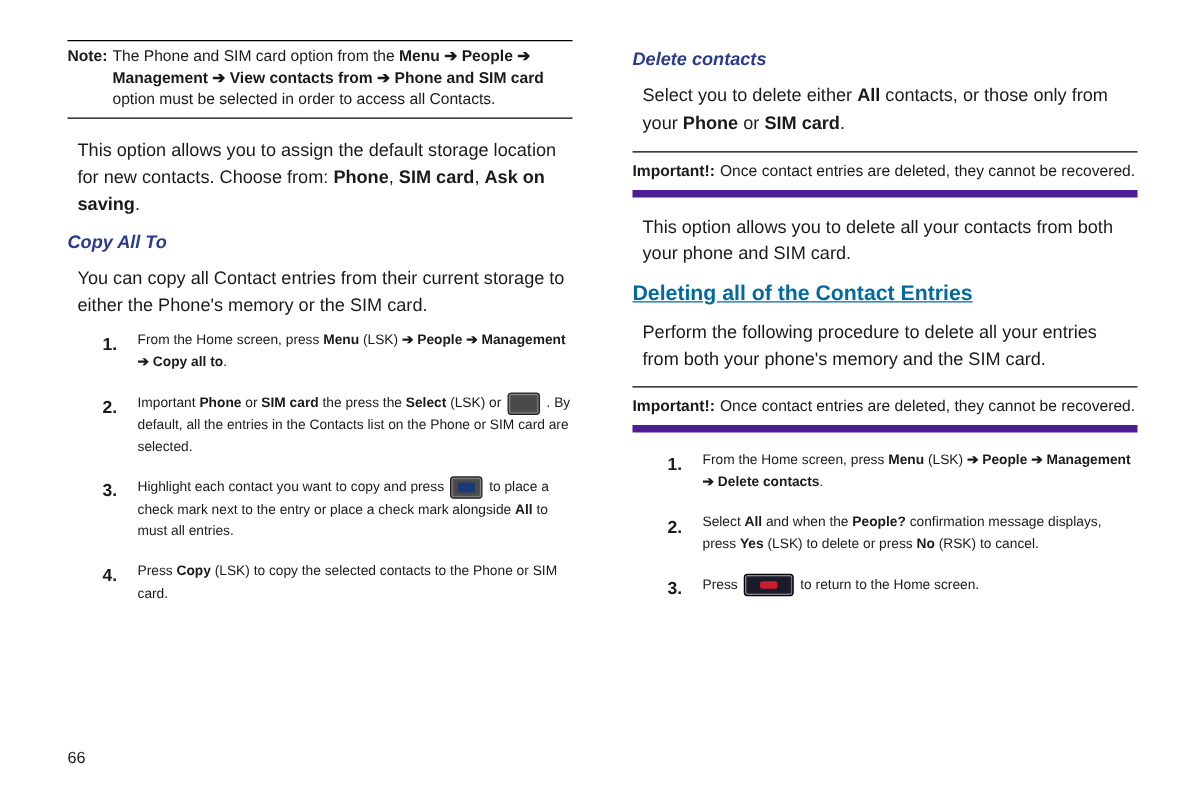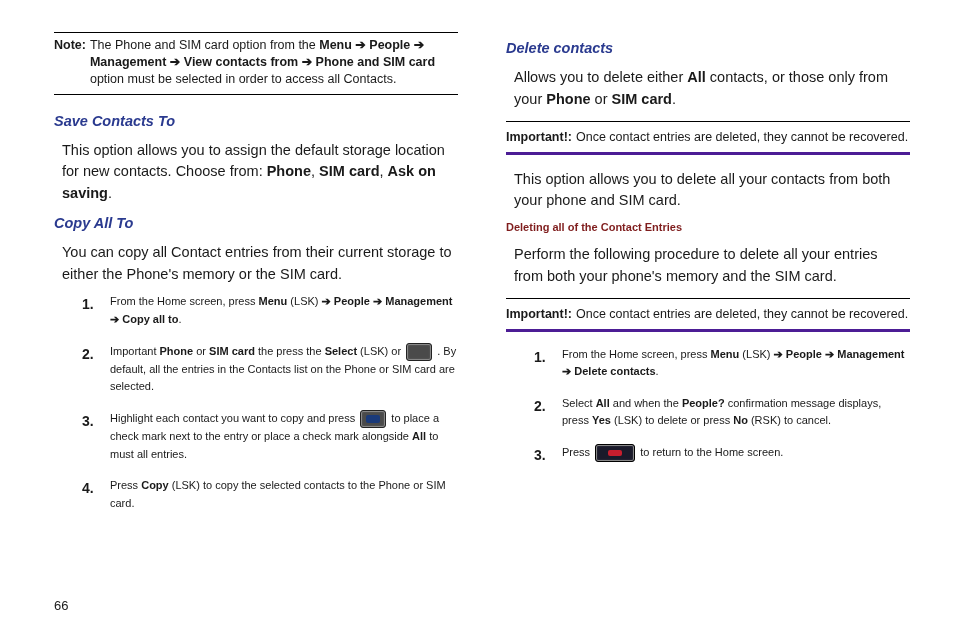--- a/index.html
+++ b/index.html
@@ -29,24 +29,25 @@
     .note-wrap { display: flex; }
     .note-wrap .note-label { flex-shrink: 0; padding-right: 4px; }
     .h-blue {
       color: #2a3a8f;
       font-weight: bold;
       font-style: italic;
       font-size: 14.5px;
       margin: 6px 0 8px 0;
     }
     .h-blue-small {
-      color: #7f1d1d;
+      color: #0369a1;
       font-weight: bold;
-      font-size: 11px;
+      font-size: 17px;
       margin: 8px 0 8px 0;
+      text-decoration: underline;
     }
     .para {
       margin: 0 0 8px 8px;
       font-size: 14.5px;
       line-height: 1.5;
     }
     .ol-step {
       list-style: none;
       margin: 8px 0 0 28px;
     }
@@ -93,21 +94,21 @@
       content: "";
       position: absolute;
       left: 50%; top: 50%;
       transform: translate(-50%, -50%);
       width: 14px; height: 6px;
       background: #c81e2e;
       border-radius: 2px;
     }
     .important-box {
       border-top: 1px solid #000;
-      border-bottom: 3px solid #4c1d95;
+      border-bottom: 6px solid #4c1d95;
       padding: 6px 0;
       margin: 10px 0 14px 0;
       font-size: 12.5px;
     }
     .important-box .inner { display: flex; }
     .important-box .lbl { font-weight: bold; flex-shrink: 0; padding-right: 4px; }
     .page-number { font-size: 13px; margin-top: 16px; }
   </style>
 </head>
 <body>
@@ -118,21 +119,20 @@
 
     <div class="note-box">
       <div class="note-wrap">
         <span class="note-label">Note:</span>
         <span class="note-body">
           <span>The Phone and SIM card option from the </span><span class="b">Menu ➔ People ➔ Management ➔ View contacts from ➔ Phone and SIM card</span><span> option must be selected in order to access all Contacts.</span>
         </span>
       </div>
     </div>
 
-    <div class="h-blue">Save Contacts To</div>
     <p class="para">
       <span>This option allows you to assign the default storage location for new contacts. Choose from: </span><span class="b">Phone</span>, <span class="b">SIM card</span>, <span class="b">Ask on saving</span><span>.</span>
     </p>
 
     <div class="h-blue">Copy All To</div>
     <p class="para">You can copy all Contact entries from their current storage to either the Phone's memory or the SIM card.</p>
 
     <ol class="ol-step">
       <li>
         <span class="num">1.</span>
@@ -159,21 +159,21 @@
         </span>
       </li>
     </ol>
 
   </div>
 
   <div class="col">
 
     <div class="h-blue">Delete contacts</div>
     <p class="para">
-      <span>Allows you to delete either </span><span class="b">All</span><span> contacts, or those only from your </span><span class="b">Phone</span><span> or </span><span class="b">SIM card</span><span>.</span>
+      <span>Select you to delete either </span><span class="b">All</span><span> contacts, or those only from your </span><span class="b">Phone</span><span> or </span><span class="b">SIM card</span><span>.</span>
     </p>
 
 
     <div class="important-box">
       <div class="inner">
         <span class="lbl">Important!:</span>
         <span>Once contact entries are deleted, they cannot be recovered.</span>
       </div>
     </div>
 

